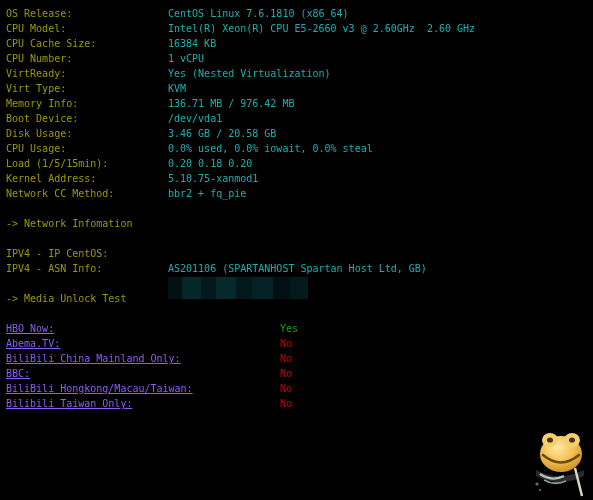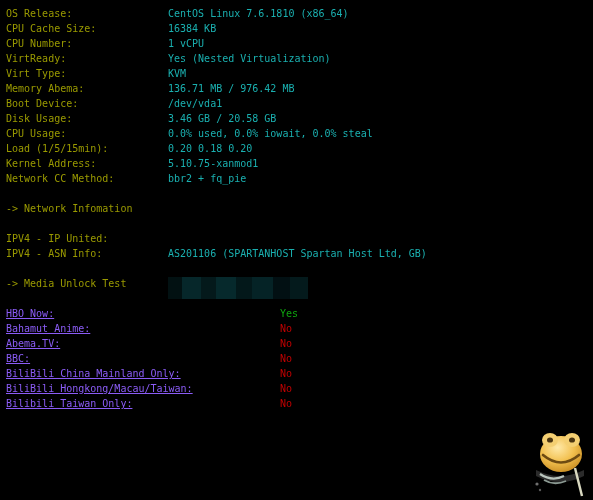--- a/index.html
+++ b/index.html
@@ -92,52 +92,52 @@
   }
 </style>
 </head>
 <body>
 
 <div id="terminal">
   <div class="screen">
 
     <div id="sysinfo">
         <div class="row"><span class="label">OS Release:</span><span class="value">CentOS Linux 7.6.1810 (x86_64)</span></div>
+        <div class="row"><span class="label">CPU Model:</span><span class="value">Intel(R) Xeon(R) CPU E5-2660 v3 @ 2.60GHz  2.60 GHz</span></div>
         <div class="row"><span class="label">CPU Cache Size:</span><span class="value">16384 KB</span></div>
         <div class="row"><span class="label">CPU Number:</span><span class="value">1 vCPU</span></div>
         <div class="row"><span class="label">VirtReady:</span><span class="value">Yes (Nested Virtualization)</span></div>
         <div class="row"><span class="label">Virt Type:</span><span class="value">KVM</span></div>
-        <div class="row"><span class="label">Memory Abema:</span><span class="value">136.71 MB / 976.42 MB</span></div>
+        <div class="row"><span class="label">Memory Info:</span><span class="value">136.71 MB / 976.42 MB</span></div>
         <div class="row"><span class="label">Boot Device:</span><span class="value">/dev/vda1</span></div>
         <div class="row"><span class="label">Disk Usage:</span><span class="value">3.46 GB / 20.58 GB</span></div>
         <div class="row"><span class="label">CPU Usage:</span><span class="value">0.0% used, 0.0% iowait, 0.0% steal</span></div>
         <div class="row"><span class="label">Load (1/5/15min):</span><span class="value">0.20 0.18 0.20</span></div>
         <div class="row"><span class="label">Kernel Address:</span><span class="value">5.10.75-xanmod1</span></div>
         <div class="row"><span class="label">Network CC Method:</span><span class="value">bbr2 + fq_pie</span></div>
       </div>
 
     <div class="row blank"> </div>
 
     <div class="row"><span class="section">-&gt; Network Infomation</span></div>
     <div class="row blank"> </div>
     <div id="netinfo">
-        <div class="row"><span class="label">IPV4 - IP United:</span><span class="value"></span></div>
+        <div class="row"><span class="label">IPV4 - IP CentOS:</span><span class="value"></span></div>
         <div class="row"><span class="label">IPV4 - ASN Info:</span><span class="value">AS201106 (SPARTANHOST Spartan Host Ltd, GB)</span></div>
       </div>
 
     <div class="row blank"> </div>
 
     <div class="row"><span class="section">-&gt; Media Unlock Test</span></div>
     <div class="row blank"> </div>
     <div id="mediainfo">
         <div class="row"><span class="mlabel">HBO Now:</span><span class="mval yes">Yes</span></div>
-        <div class="row"><span class="mlabel">Bahamut Anime:</span><span class="mval no">No</span></div>
         <div class="row"><span class="mlabel">Abema.TV:</span><span class="mval no">No</span></div>
+        <div class="row"><span class="mlabel">BiliBili China Mainland Only:</span><span class="mval no">No</span></div>
         <div class="row"><span class="mlabel">BBC:</span><span class="mval no">No</span></div>
-        <div class="row"><span class="mlabel">BiliBili China Mainland Only:</span><span class="mval no">No</span></div>
         <div class="row"><span class="mlabel">BiliBili Hongkong/Macau/Taiwan:</span><span class="mval no">No</span></div>
         <div class="row"><span class="mlabel">Bilibili Taiwan Only:</span><span class="mval no">No</span></div>
       </div>
 
   </div>
 
   <div id="redaction">
       <div class="blk" style="left: 0px; width: 14px; background: rgb(2, 17, 18);"></div>
       <div class="blk" style="left: 14px; width: 19px; background: rgb(6, 39, 42);"></div>
       <div class="blk" style="left: 33px; width: 15px; background: rgb(4, 25, 27);"></div>

